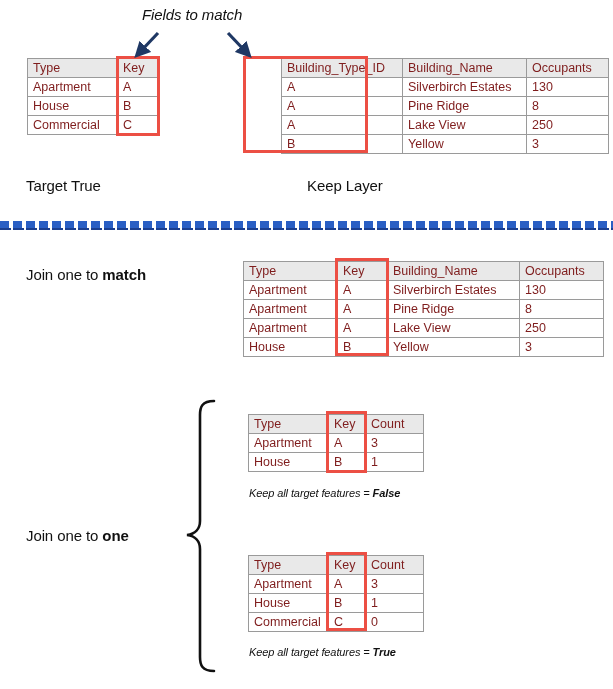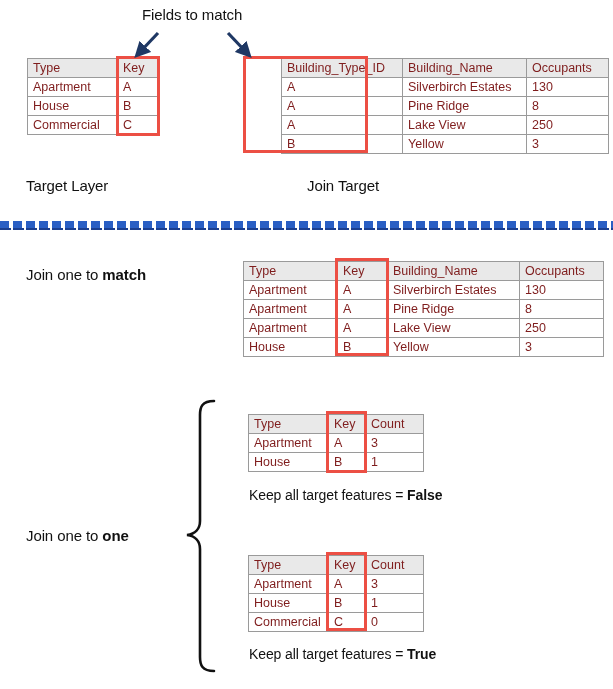--- a/index.html
+++ b/index.html
@@ -13,24 +13,25 @@
     position: relative;
     font-family: "Liberation Sans", sans-serif;
     color: #1a1a1a;
     overflow: hidden;
   }
 
   
   .abs { position: absolute; }
 
   .caption {
-    font-size: 14px;
+    font-size: 11px;
     color: #111111;
     white-space: nowrap;
     letter-spacing: -0.1px;
+    font-style: italic;
   }
   .caption-lg {
     font-size: 15px;
     color: #111111;
     white-space: nowrap;
     letter-spacing: -0.1px;
   }
   .caption b { font-weight: bold; }
 
   
@@ -90,21 +91,21 @@
   svg.overlay {
     position: absolute;
     left: 0; top: 0;
     width: 613px; height: 689px;
     pointer-events: none;
   }
 </style>
 </head>
 <body>
 
-<div class="abs caption-lg" style="left:142px; top:6px;">Fields to match</div>
+<div class="abs caption-lg" style="left:142px; top:6px;font-style:italic;">Fields to match</div>
 
 <div class="abs" style="left:27px; top:58px;">
   <table class="tbl" style="width:130px;">
     <colgroup>
         <col style="width:90px">
         <col style="width:40px">
       </colgroup>
     <thead>
       <tr>
         <th>Type</th>
@@ -162,22 +163,22 @@
       <tr>
         <td>B</td>
         <td>Yellow</td>
         <td>3</td>
       </tr>
     </tbody>
   </table>
   <div class="hl" style="left:-2px; top:-2px; width:125px; height:97px;"></div>
 </div>
 
-<div class="abs caption-lg" style="left:26px; top:177px;">Target Layer</div>
-<div class="abs caption-lg" style="left:307px; top:177px;">Join Target</div>
+<div class="abs caption-lg" style="left:26px; top:177px;">Target True</div>
+<div class="abs caption-lg" style="left:307px; top:177px;">Keep Layer</div>
 
 <div class="divider" style="top:221px;"></div>
 <div class="divider-thin" style="top:228px;"></div>
 
 <div class="abs caption-lg" style="left:26px; top:266px;">
   <span>Join one to </span><b>match</b>
 </div>
 
 <div class="abs" style="left:243px; top:261px;">
   <table class="tbl" style="width:360px;">

